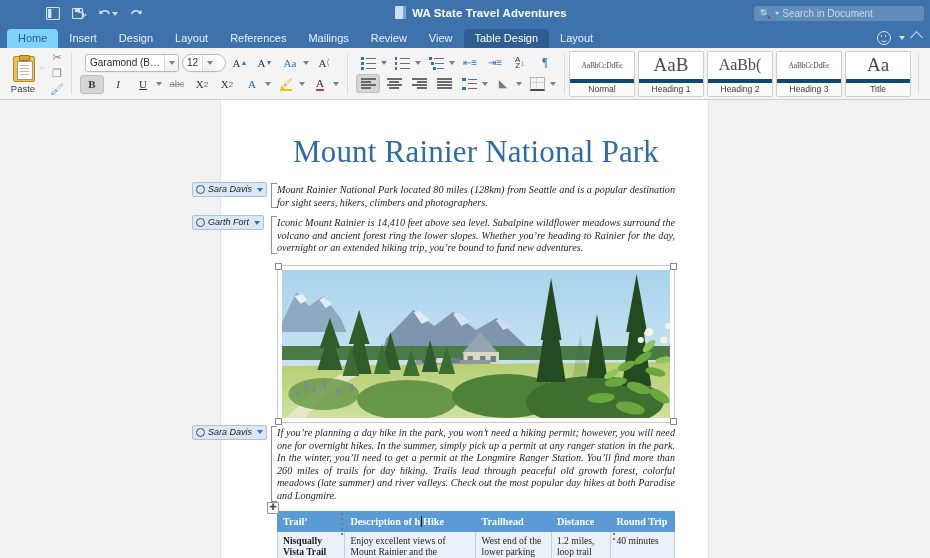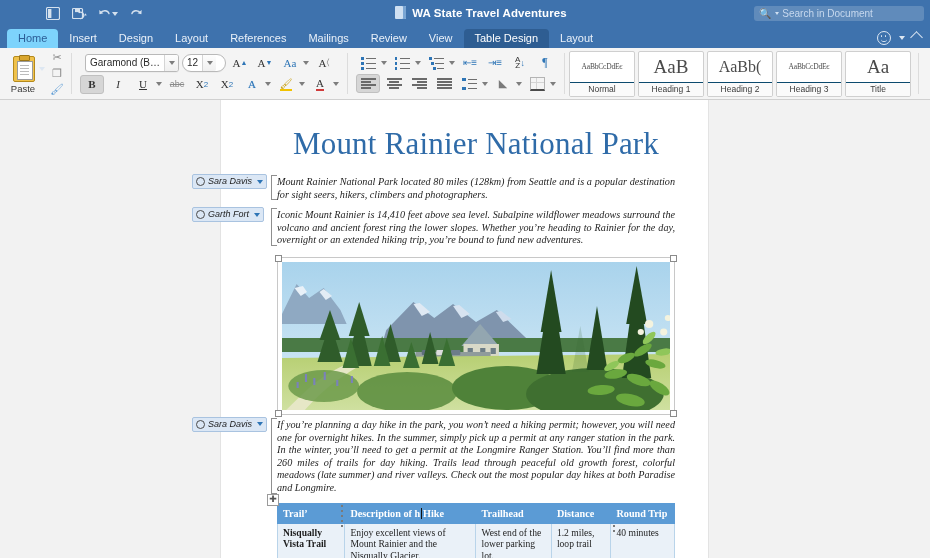--- a/index.html
+++ b/index.html
@@ -175,40 +175,40 @@
     width:64px;height:44px;border:1px solid #cfcfcf;background:#fff;border-radius:2px;
     display:flex;flex-direction:column;align-items:center;justify-content:space-between;
     margin-right:3px;overflow:hidden;
   }
   .stylebox .sprev{
     flex:1;display:flex;align-items:center;justify-content:center;width:100%;
     font-family:"Liberation Serif",serif;color:#4a4a4a;overflow:hidden;white-space:nowrap;
   }
   .stylebox .slbl{
     width:100%;text-align:center;font-size:8.5px;color:#3b3b3b;
-    border-top:1px solid #0c4a6e;background:#fafafa;line-height:13px;height:13px;
+    border-top:4px solid #0c4a6e;background:#fafafa;line-height:13px;height:13px;
   }
   .sp-small{font-size:7.5px;letter-spacing:-.2px;}
   .sp-h1{font-size:19px;color:#2b5d96;}
   .sp-h2{font-size:16px;color:#2b5d96;}
   .sp-title{font-size:19px;color:#b8b8b8;font-style:normal;}
 
   
   .workspace{
     position:relative;width:930px;height:459px;background:#f2f2f2;overflow:hidden;
   }
   .page{
     position:absolute;left:221px;top:0;width:487px;min-height:459px;background:#ffffff;
     box-shadow:0 0 0 1px #e3e3e3;
   }
   .pagebody{padding:14px 33px 0 56px;}
   .doc-title{
     font-family:"Liberation Serif",serif;
     font-size:31px;color:#2f6ba8;text-align:center;font-weight:normal;
-    margin:12px 0 14px 0;letter-spacing:.2px;
+    margin:20px 0 14px 0;letter-spacing:.2px;
   }
   .para{
     font-family:"Liberation Serif",serif;
     font-size:10.2px;line-height:12.6px;color:#1d1d1d;text-align:justify;
     margin:0 0 8px 0;position:relative;font-style:italic;
   }
   .h2{
     font-family:"Liberation Serif",serif;
     font-size:17px;color:#2f6ba8;font-weight:normal;margin:10px 0 5px 0;
   }

